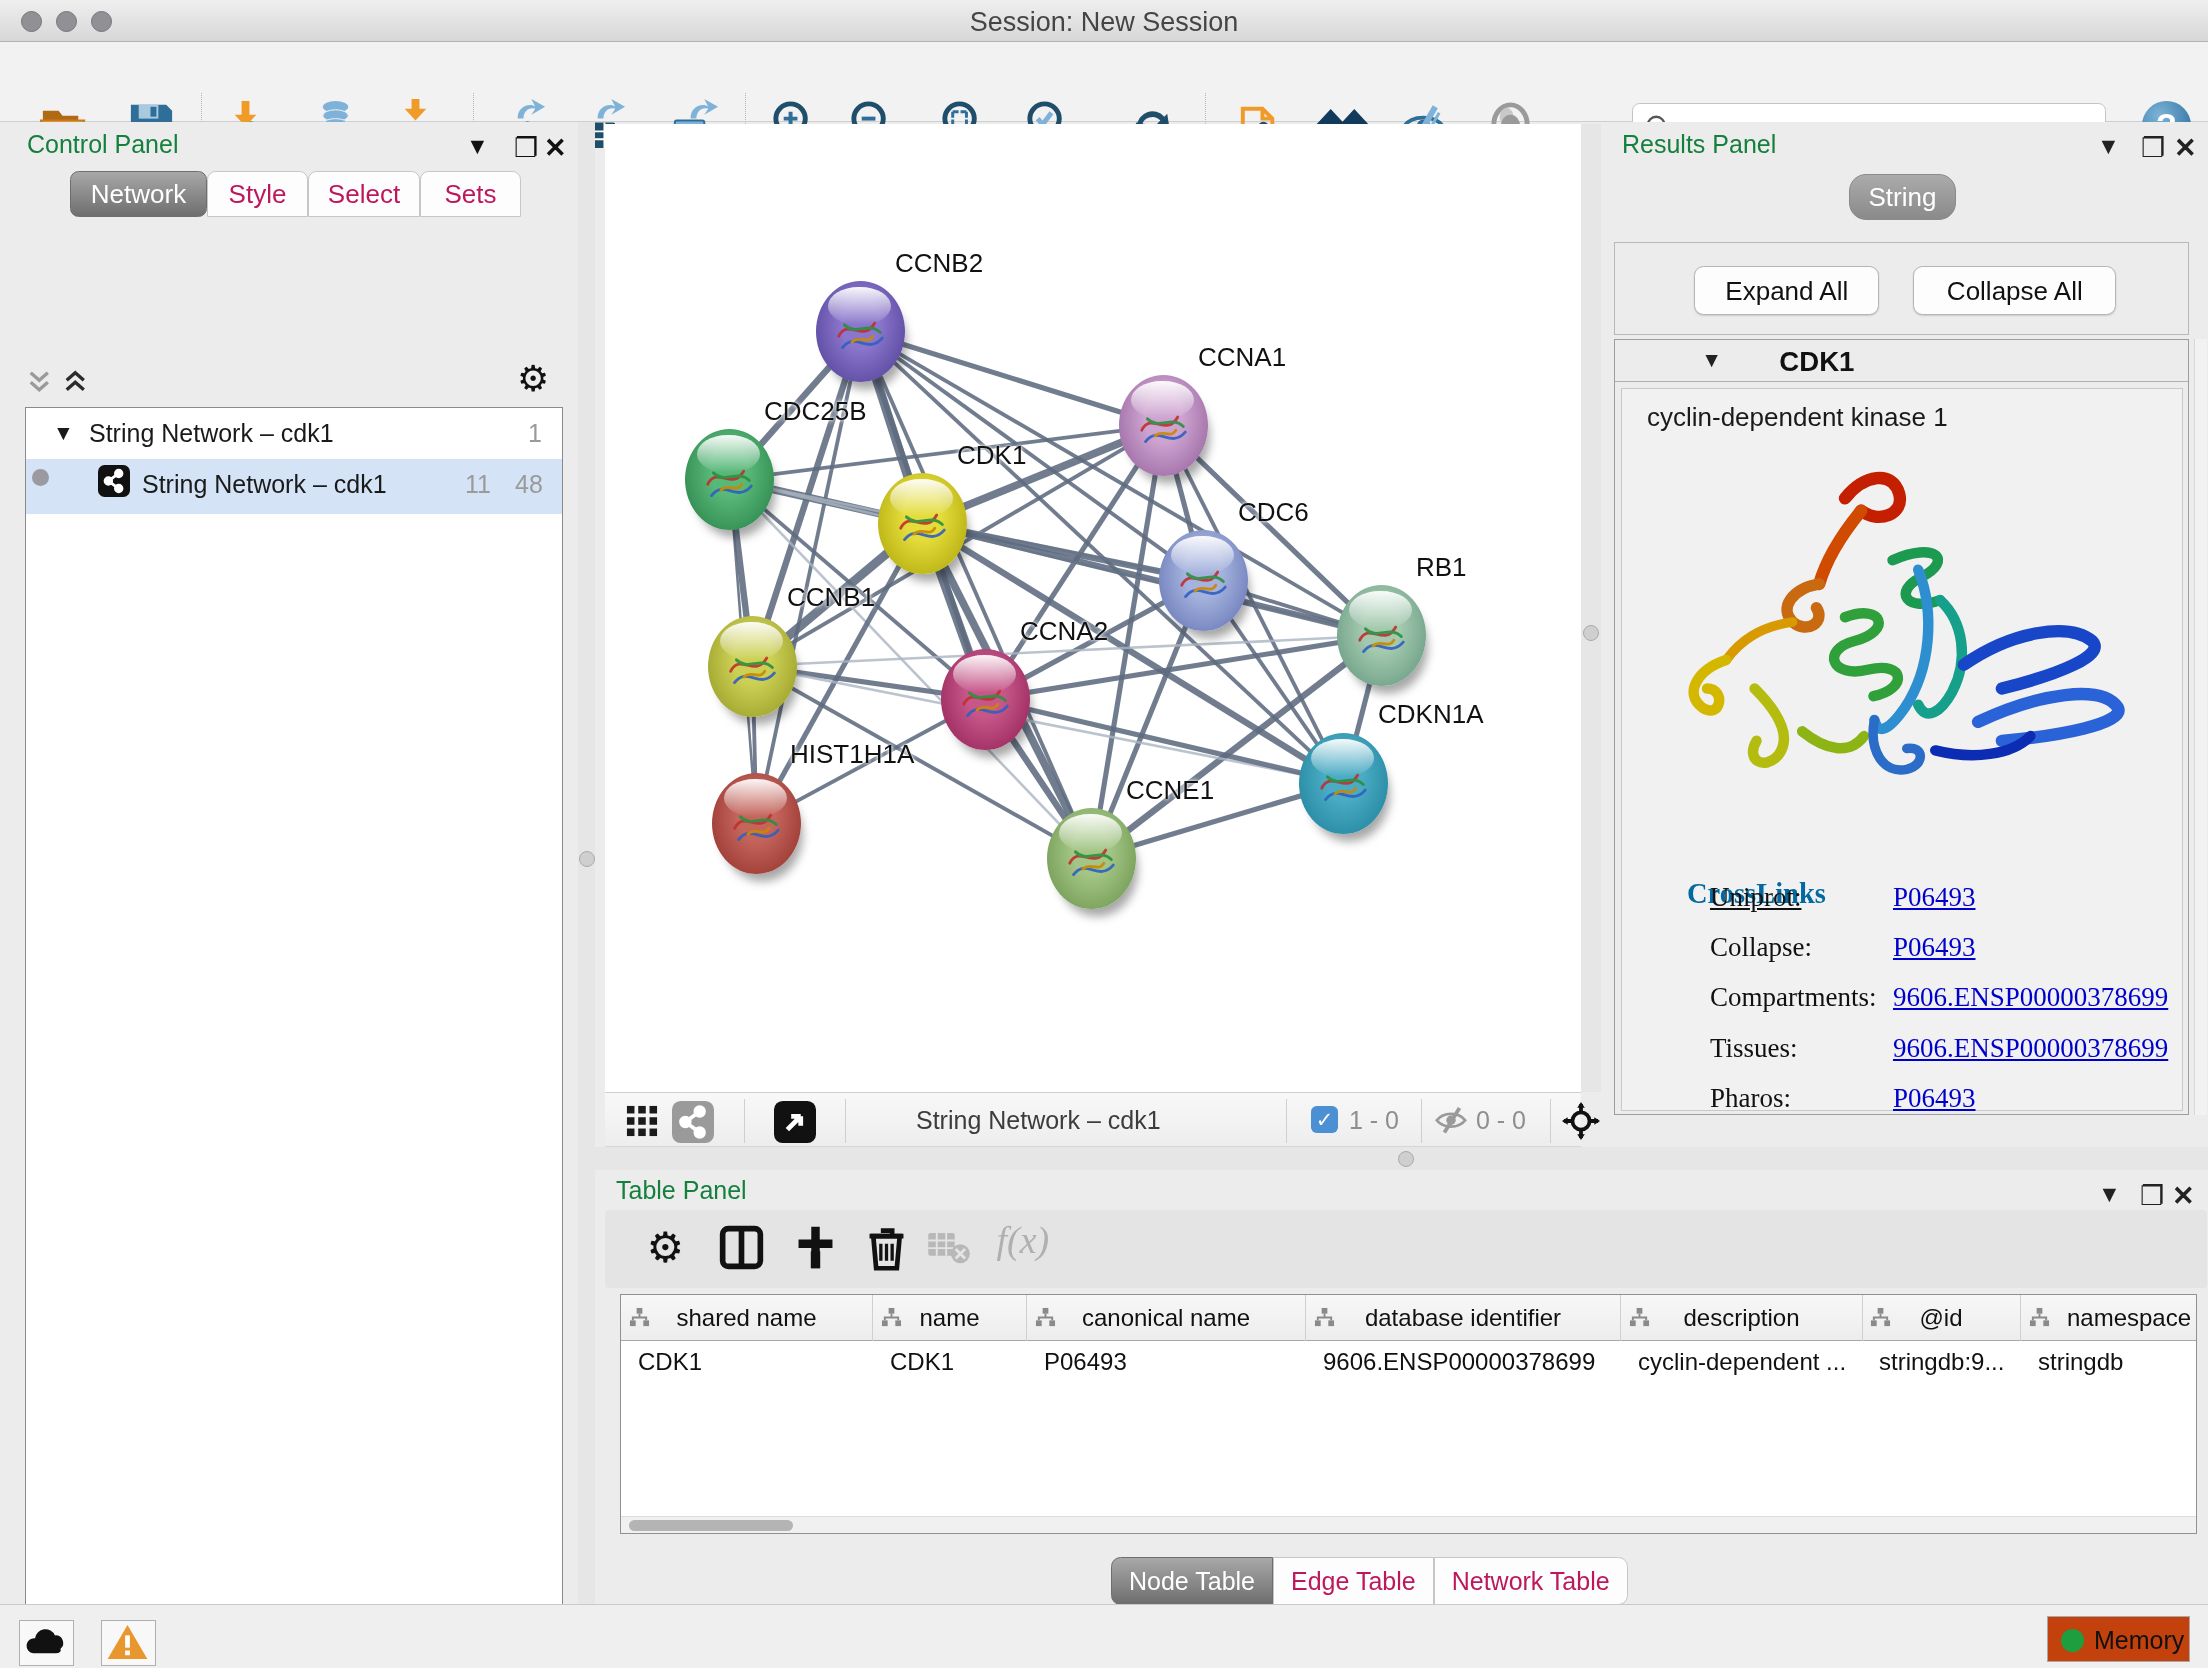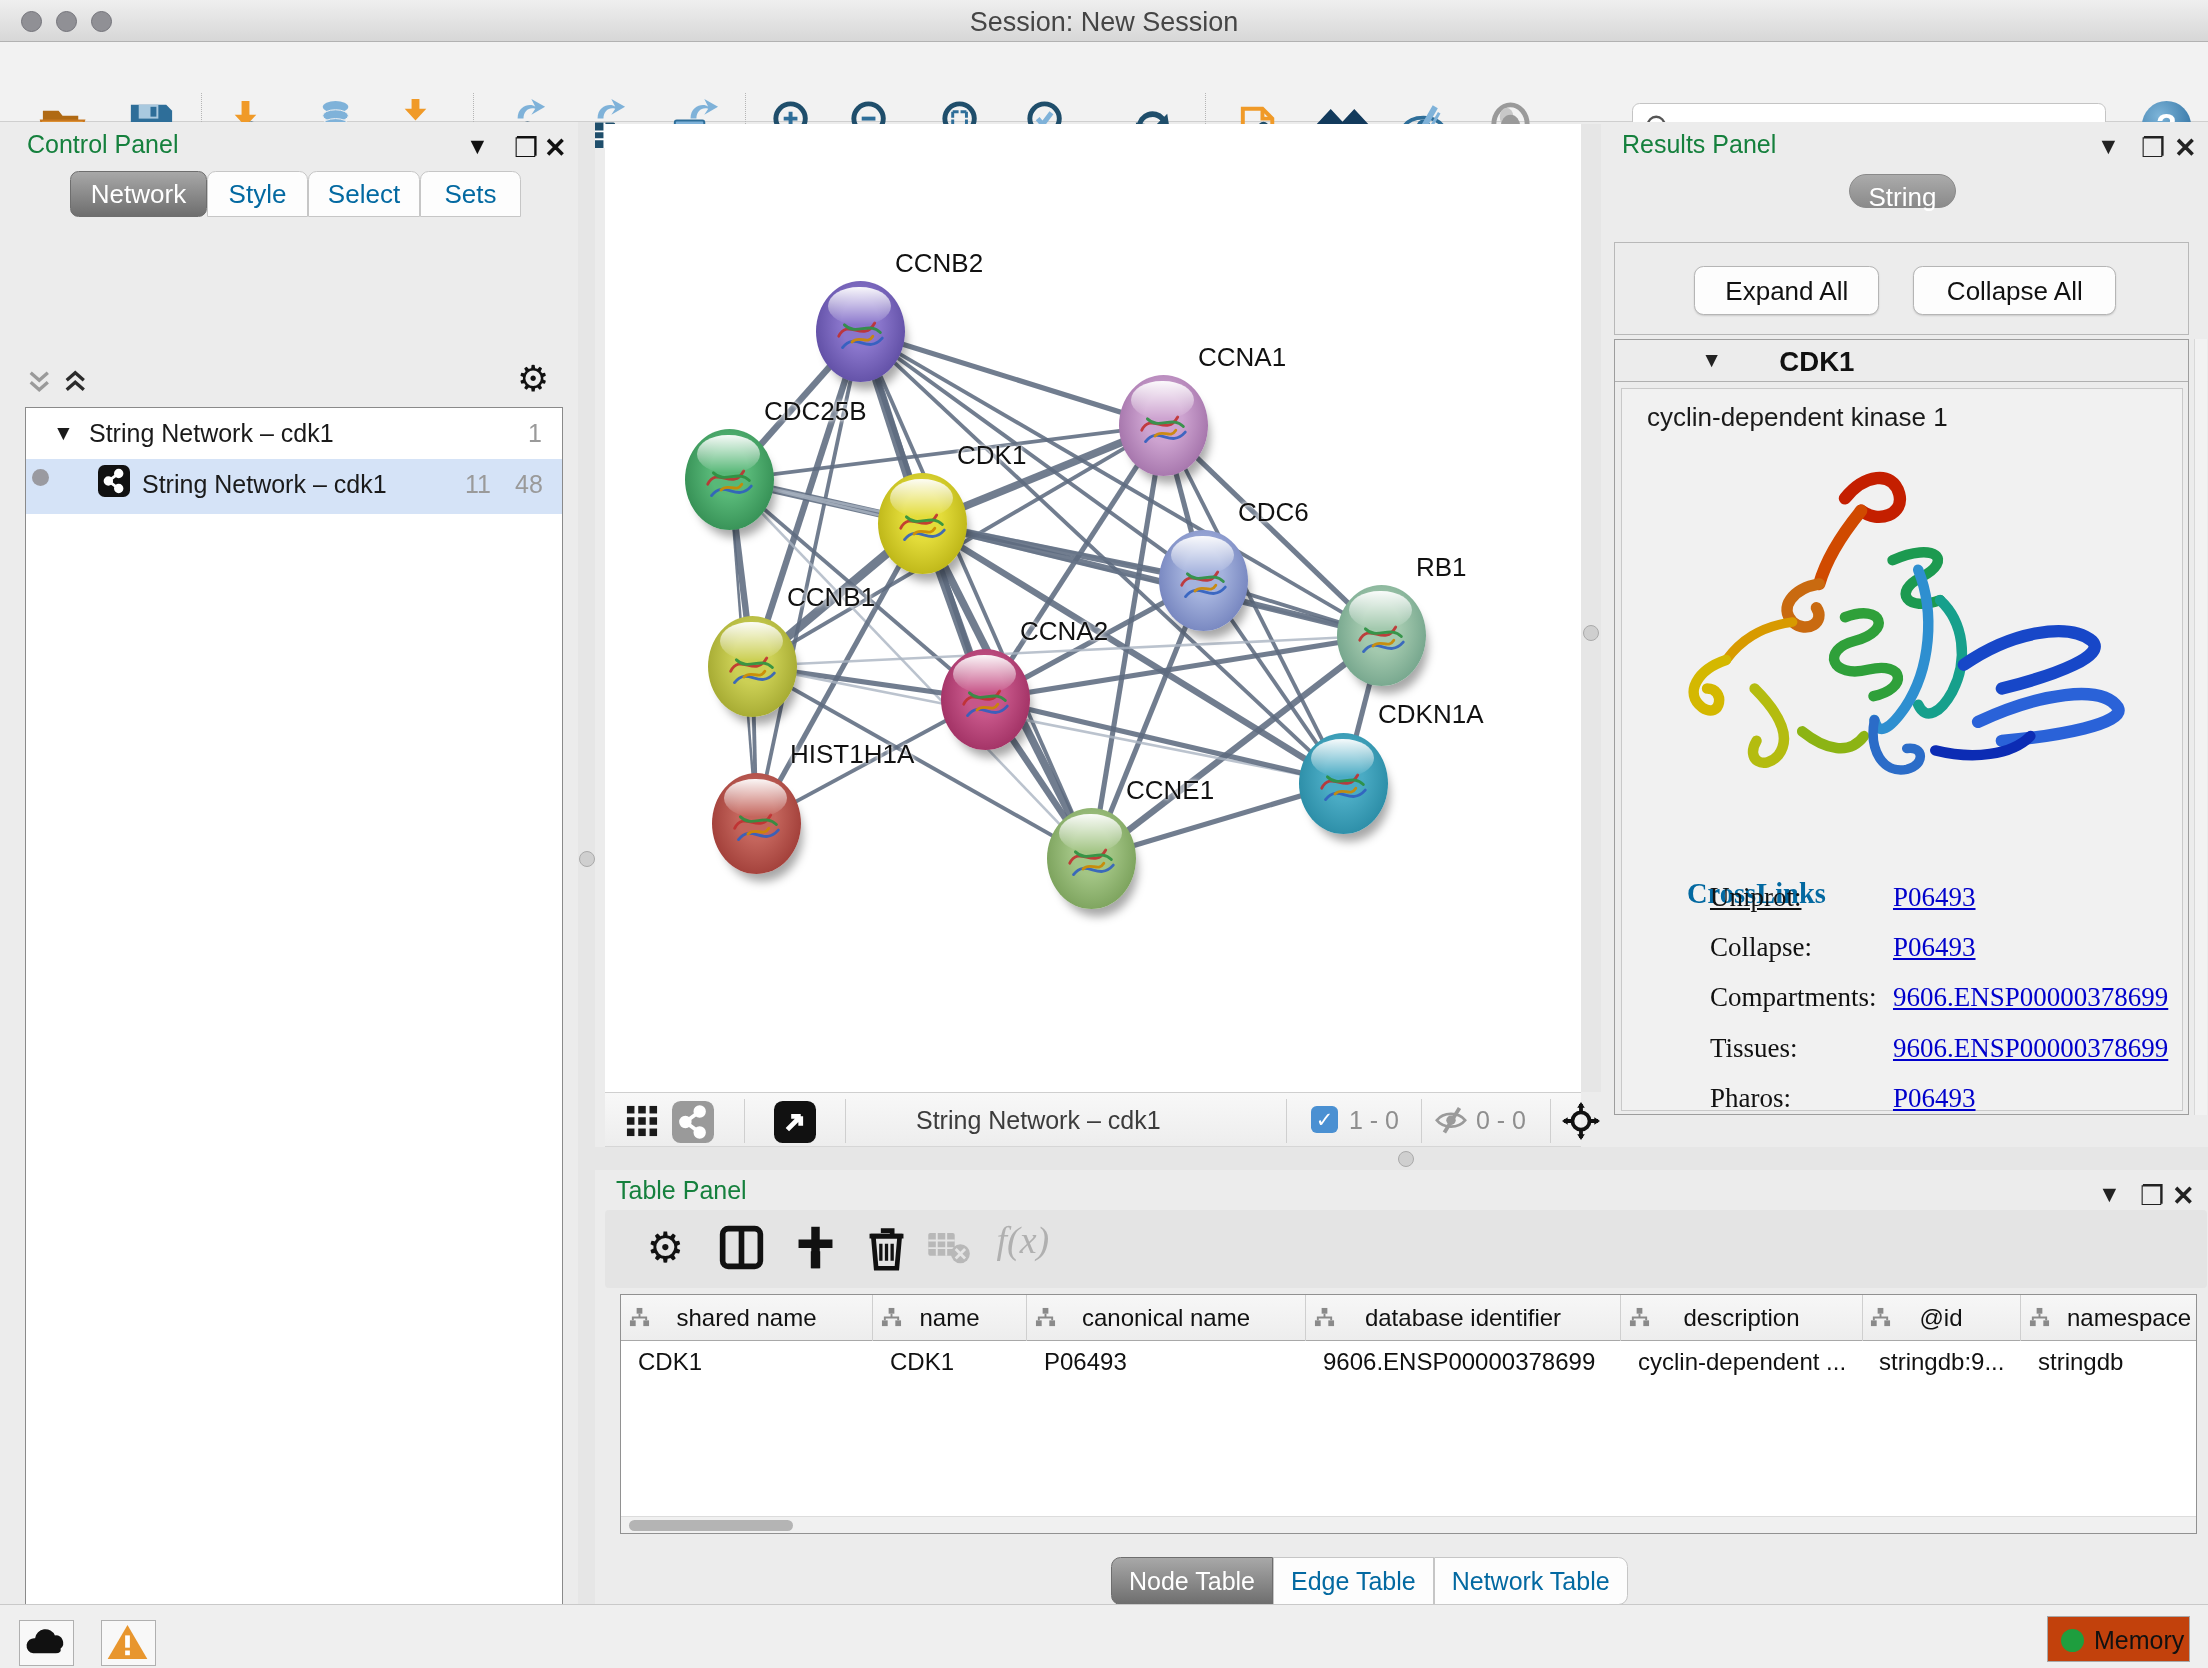--- a/index.html
+++ b/index.html
@@ -27,21 +27,21 @@
     border:none; outline:none; font-size:25px; background:transparent; }
   .help-btn { position:absolute; left:2142px; top:59px; width:49px; height:49px; border-radius:50%;
     background:radial-gradient(circle at 35% 30%, #7db4d8, #3c7cab 70%); color:#fff;
     font-size:34px; font-weight:bold; text-align:center; line-height:49px; }
 
   
   .control-panel { position:absolute; left:0; top:122px; width:578px; height:1482px; background:#ececec; }
   .panel-title { font-size:25px; color:#15803d; }
   .panel-ctl { position:absolute; top:129px; font-size:23px; color:#111; }
   .cp-tab, .bt-tab { display:inline-block; text-align:center; font-size:26px; padding:6.7px 0;
-    background:#fdfdfd; border:1px solid #c6c6c6; color:#0369a1; }
+    background:#fdfdfd; border:1px solid #c6c6c6; color:#be185d; }
   .tab-sel { background:linear-gradient(#a8a8a8,#6e6e6e); color:#fff; border-color:#6e6e6e; }
   .cp-statusrow { position:absolute; left:0px; top:234px; width:578px; height:49px; }
   .cp-listbox { position:absolute; left:25px; top:285px; width:538px; height:1290px;
     background:#fff; border:1px solid #8a8a8a; }
   .cp-row { position:absolute; left:0; width:100%; font-size:25px; color:#1a1a1a; }
   .cp-count { position:absolute; color:#9a9a9a; }
   .rowsel { background:#d5e3f7; }
   .sharebadge { display:inline-block; width:32px; height:32px; background:#111; border-radius:6.7px; }
 
   
@@ -61,21 +61,21 @@
   .netbar { position:absolute; left:605px; top:1092px; width:976px; height:55px;
     background:linear-gradient(#f8f8f8,#ededed); border-top:1px solid #cfcfcf; border-bottom:1px solid #d6d6d6; }
   .netbar .vline { position:absolute; top:5.7px; height:44px; border-left:1px solid #cfcfcf; }
   .net-name { position:absolute; left:311px; top:13.3px; font-size:25px; color:#3c3c3c; }
   .cnt { position:absolute; top:13.3px; font-size:25px; color:#8e8e8e; }
   .checkbox { position:absolute; left:706px; top:13.3px; width:27px; height:27px; border-radius:5.7px;
     background:#4a90d2; color:#fff; font-size:21px; text-align:center; line-height:27px; }
 
   
   .results-panel { position:absolute; left:1601px; top:122px; width:608px; height:1025px; background:#ececec; }
-  .string-tab { position:absolute; left:248px; top:52px; width:107px; height:34px;
+  .string-tab { position:absolute; left:248px; top:52px; width:107px; height:46px;
     background:linear-gradient(#ababab,#8a8a8a); border:1px solid #8a8a8a; border-radius:17px;
     color:#fff; font-size:26px; text-align:center; line-height:44px; }
   .rp-box1 { position:absolute; left:13.3px; top:120px; width:575px; height:93px;
     border:1px solid #b8b8b8; background:#ececec; }
   .rp-btn { position:absolute; top:23px; height:49px; background:#fdfdfd; border:1px solid #b5b5b5;
     border-radius:9.5px; font-size:26px; color:#111; text-align:center; line-height:48px;
     box-shadow:0 1px 1.9px rgba(0,0,0,.15); }
   .rp-box2 { position:absolute; left:13.3px; top:217px; width:575px; height:776px;
     border:1px solid #9d9d9d; background:#ececec; }
   .rp-sechead { position:absolute; left:0; top:0; width:100%; height:42px; border-bottom:1px solid #b0b0b0; }

